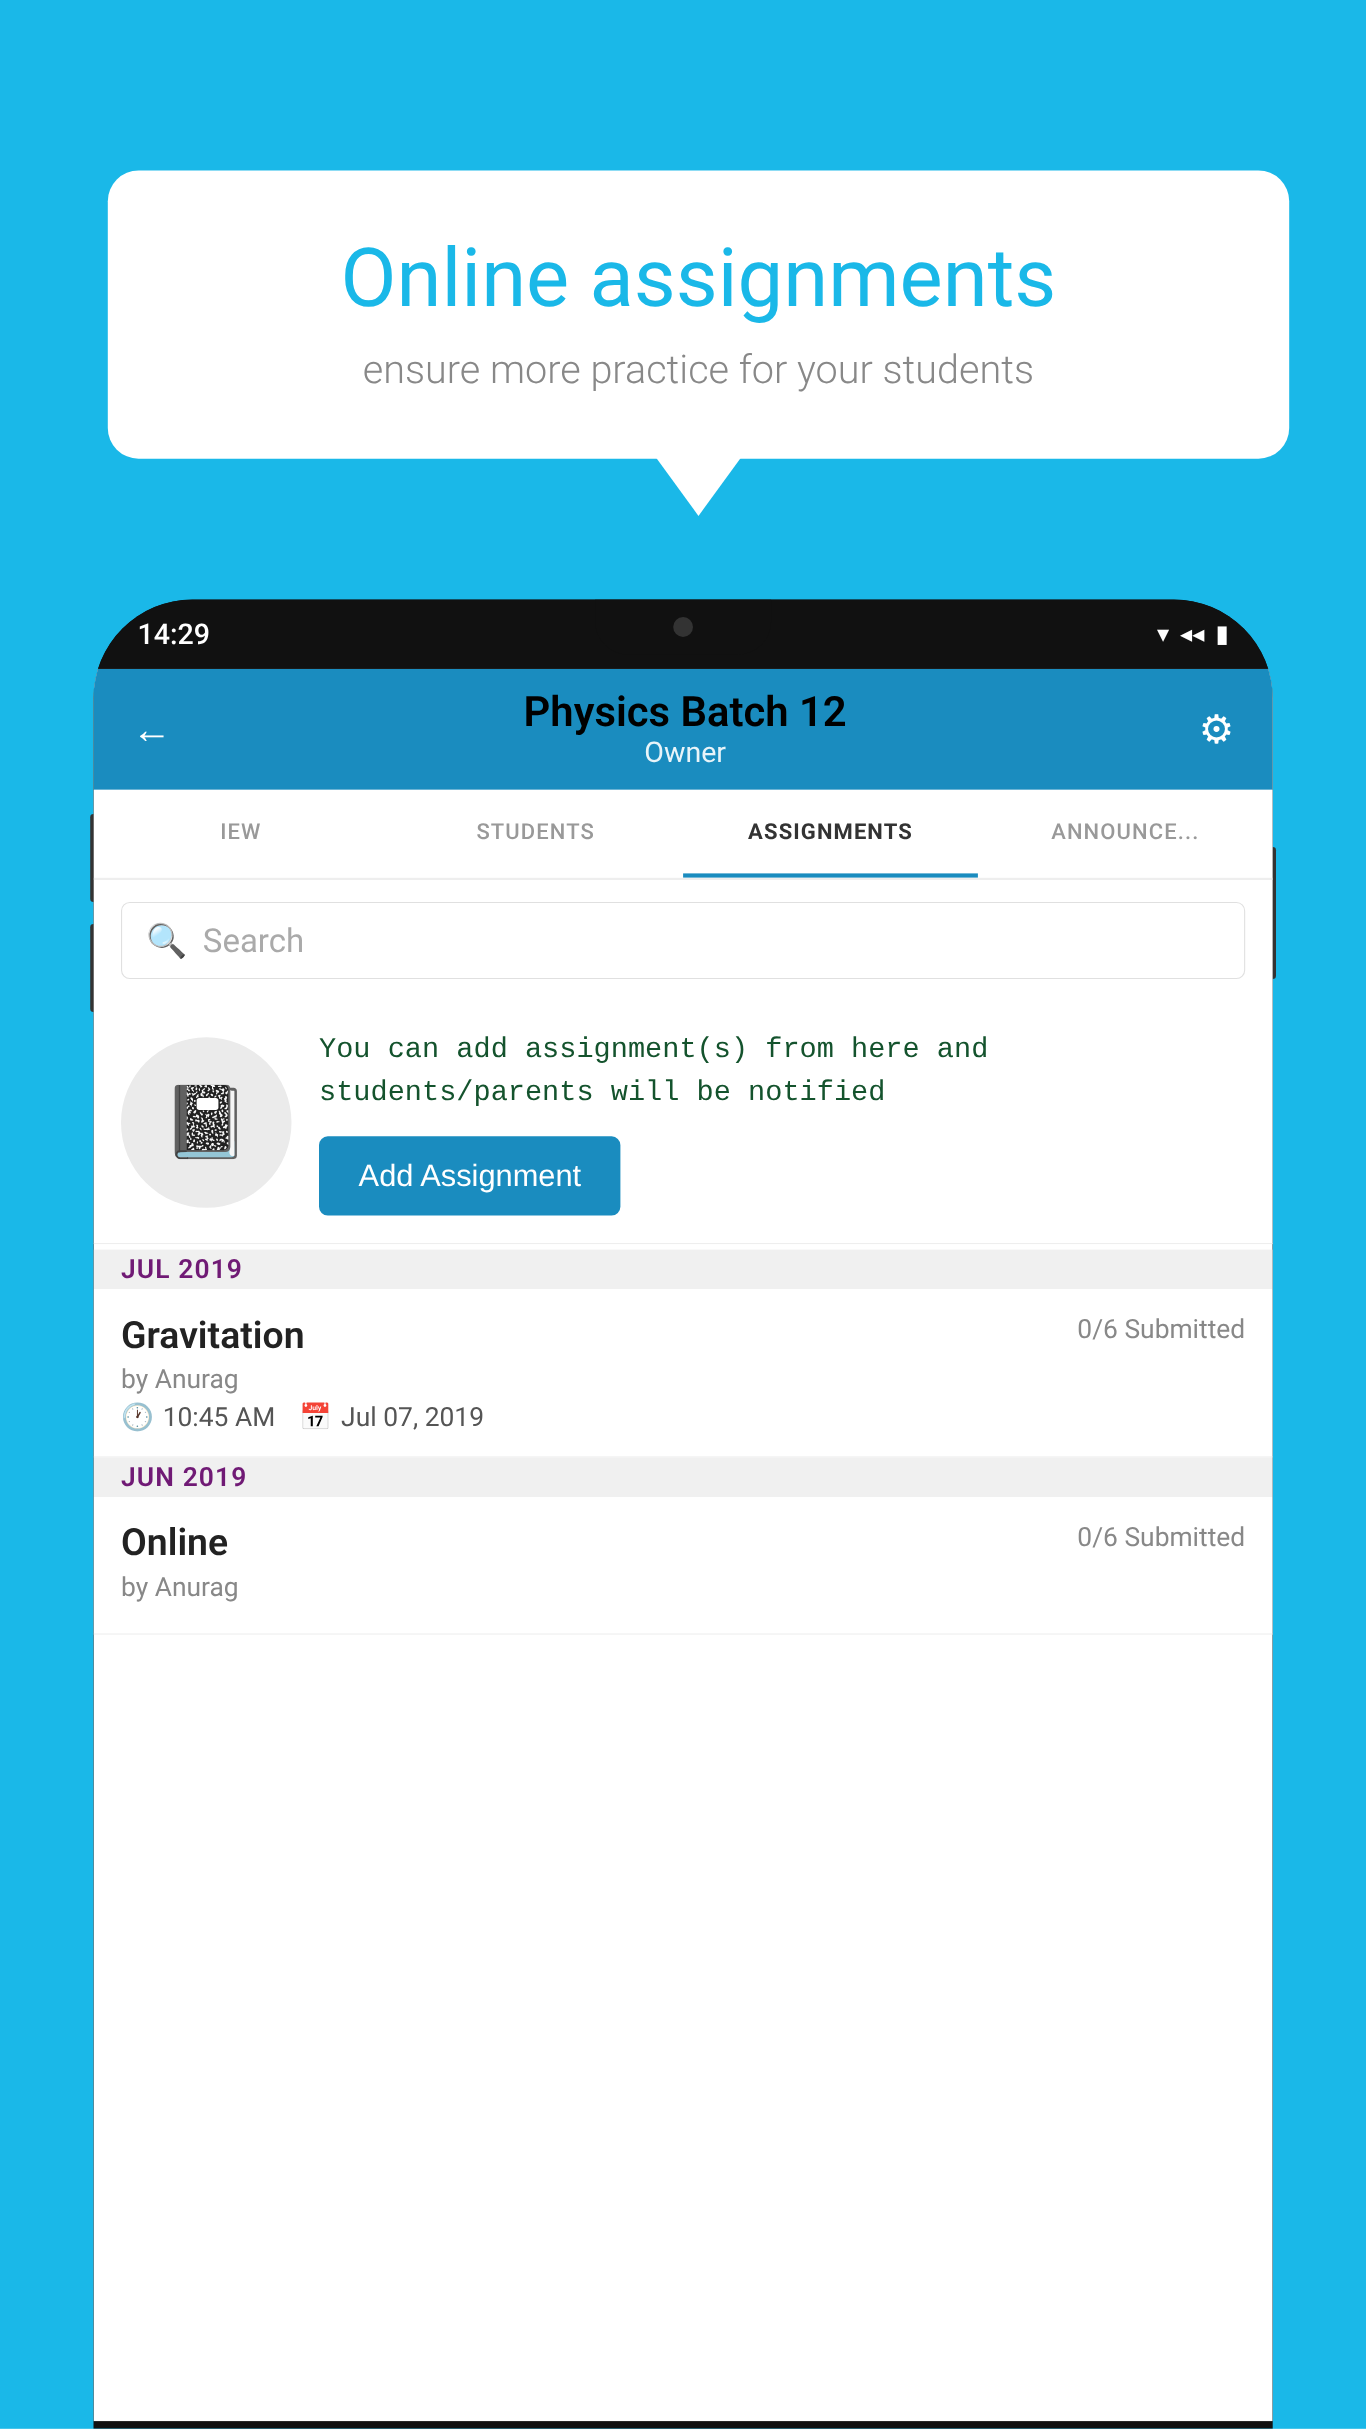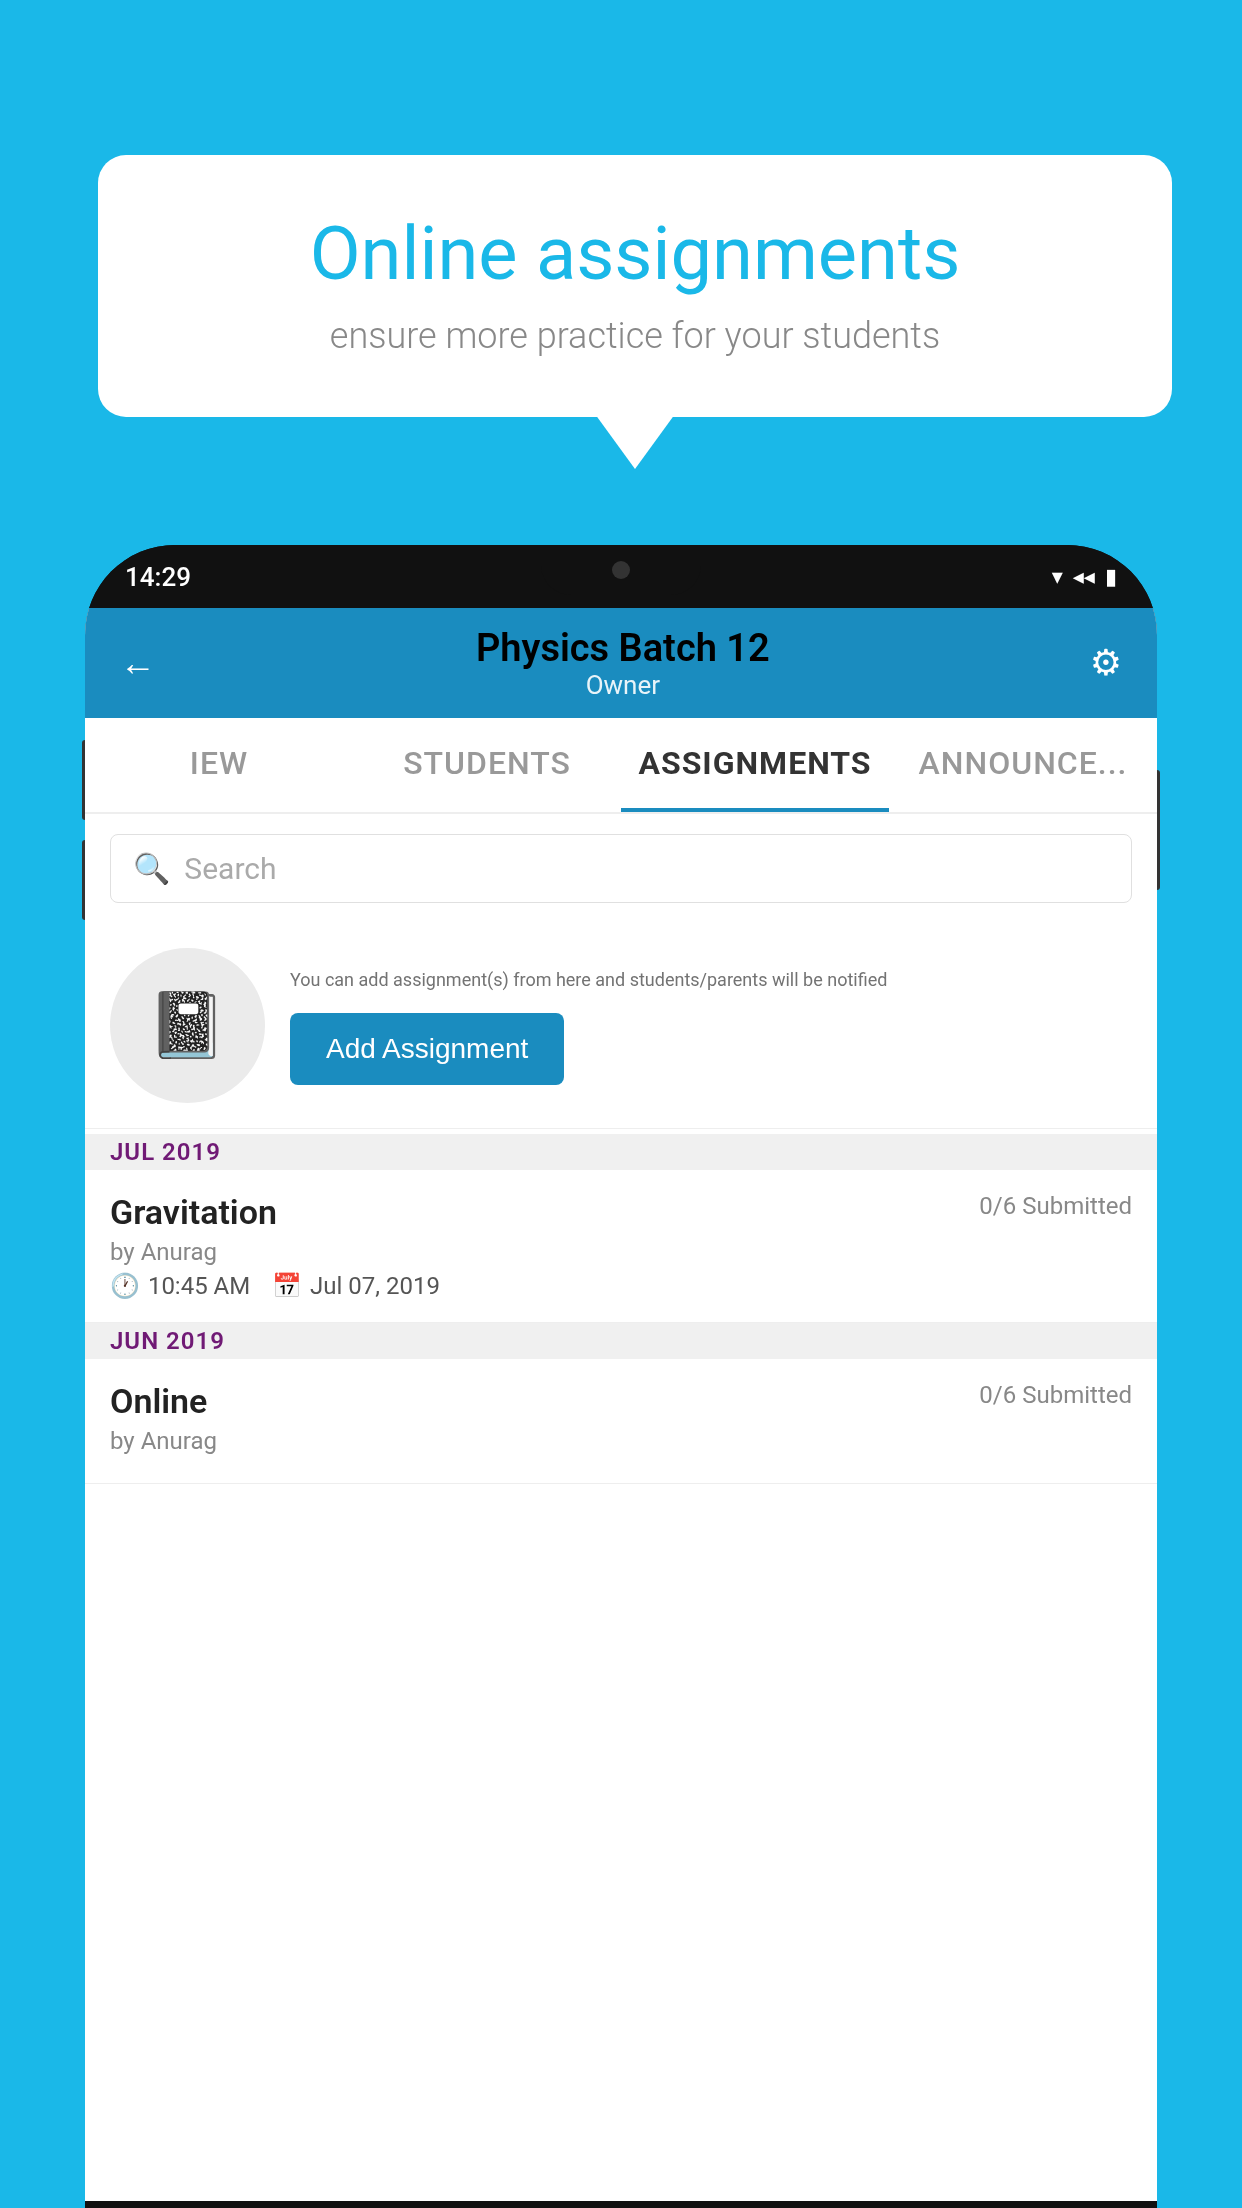--- a/index.html
+++ b/index.html
@@ -149,21 +149,21 @@
     .tabs {
       display: flex;
       background: white;
       border-bottom: 2px solid #eee;
       overflow: hidden;
     }
     .tab {
       flex: 1;
       text-align: center;
       padding: 26px 10px;
-      font-size: 32px;
+      font-size: 20px;
       color: #999;
       font-weight: 500;
       letter-spacing: 1px;
       cursor: pointer;
       white-space: nowrap;
       overflow: hidden;
       text-overflow: ellipsis;
     }
     .tab.active {
       color: #333;
@@ -214,24 +214,25 @@
       flex-shrink: 0;
       margin-right: 25px;
     }
     .notebook-icon {
       font-size: 64px;
     }
     .promo-text-area {
       flex: 1;
     }
     .promo-description {
-      font-size: 18px;
-      color: #737373;
+      font-size: 26px;
+      color: #14532d;
       line-height: 1.5;
       margin-bottom: 20px;
+      font-family: Liberation Mono, monospace;
     }
     .add-assignment-btn {
       background: #1a8cbf;
       color: white;
       border: none;
       border-radius: 8px;
       padding: 20px 36px;
       font-size: 28px;
       font-weight: 500;
       cursor: pointer;

